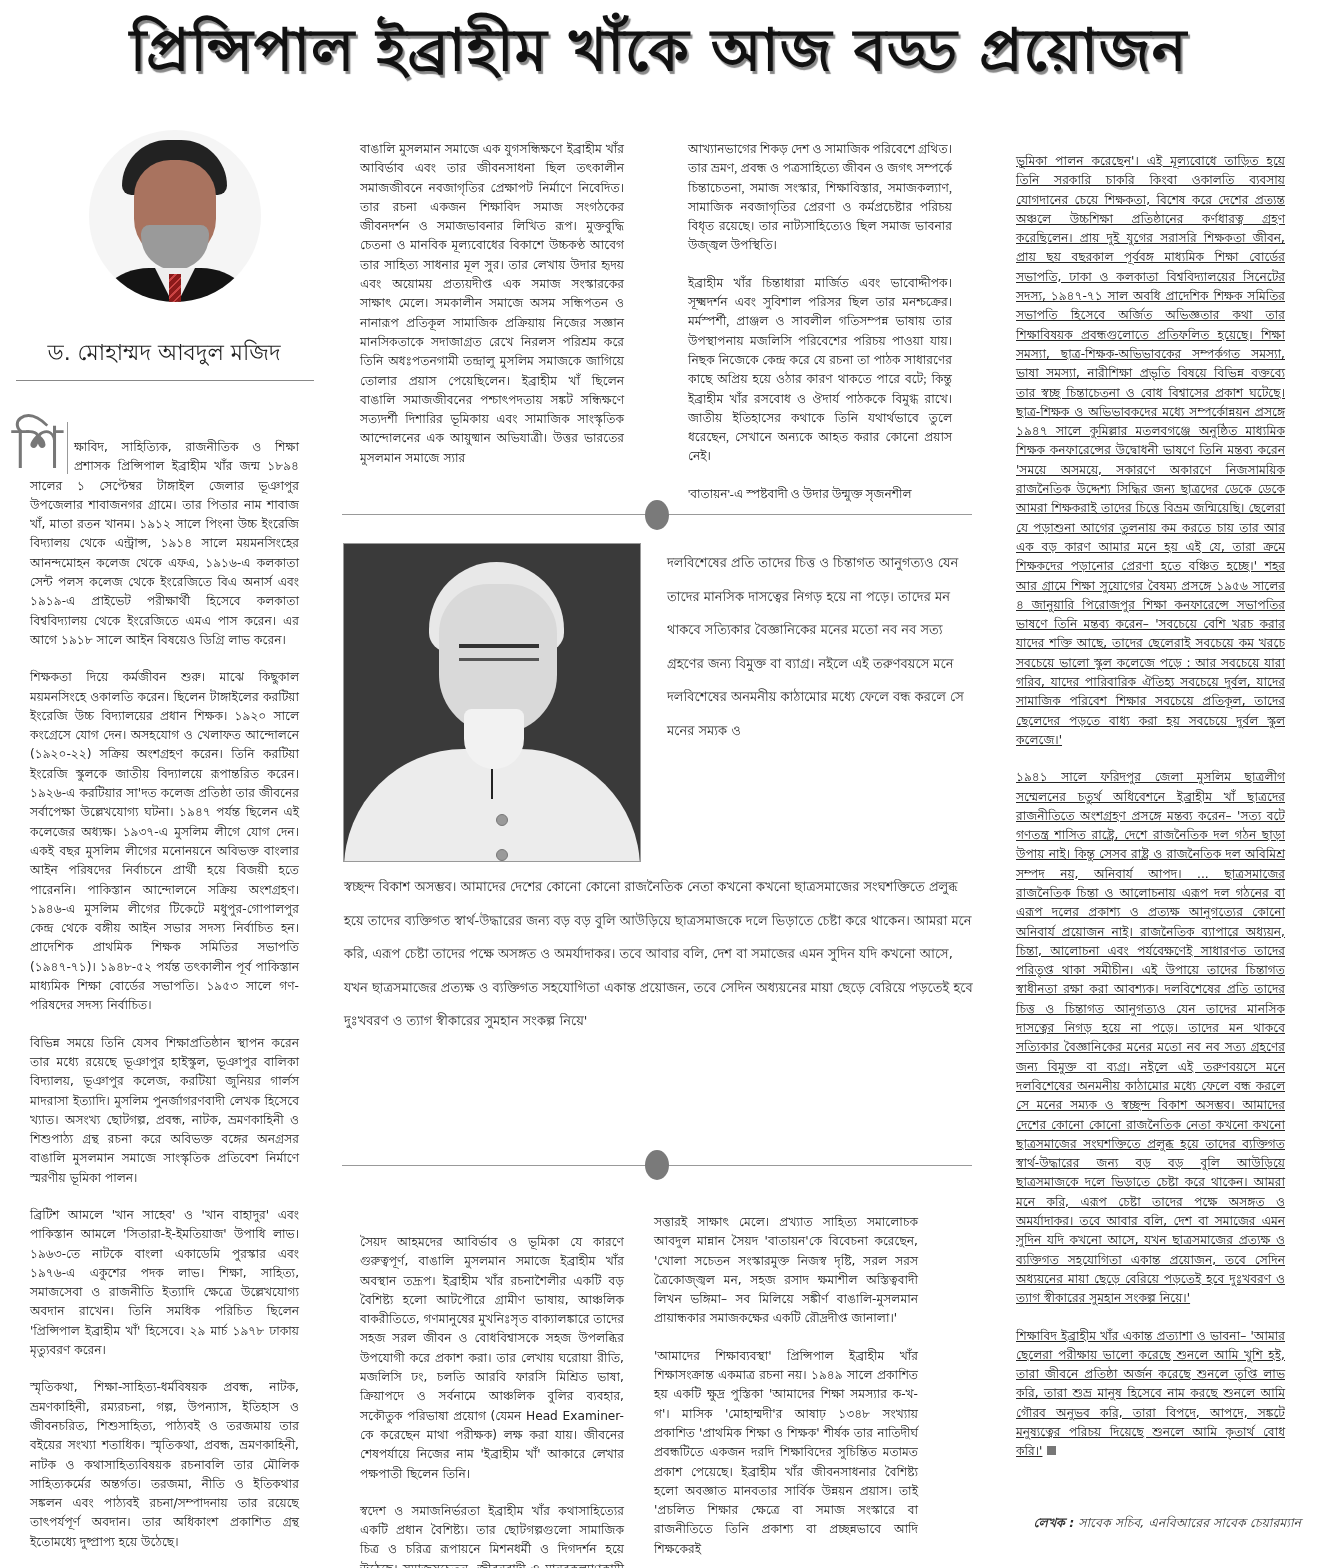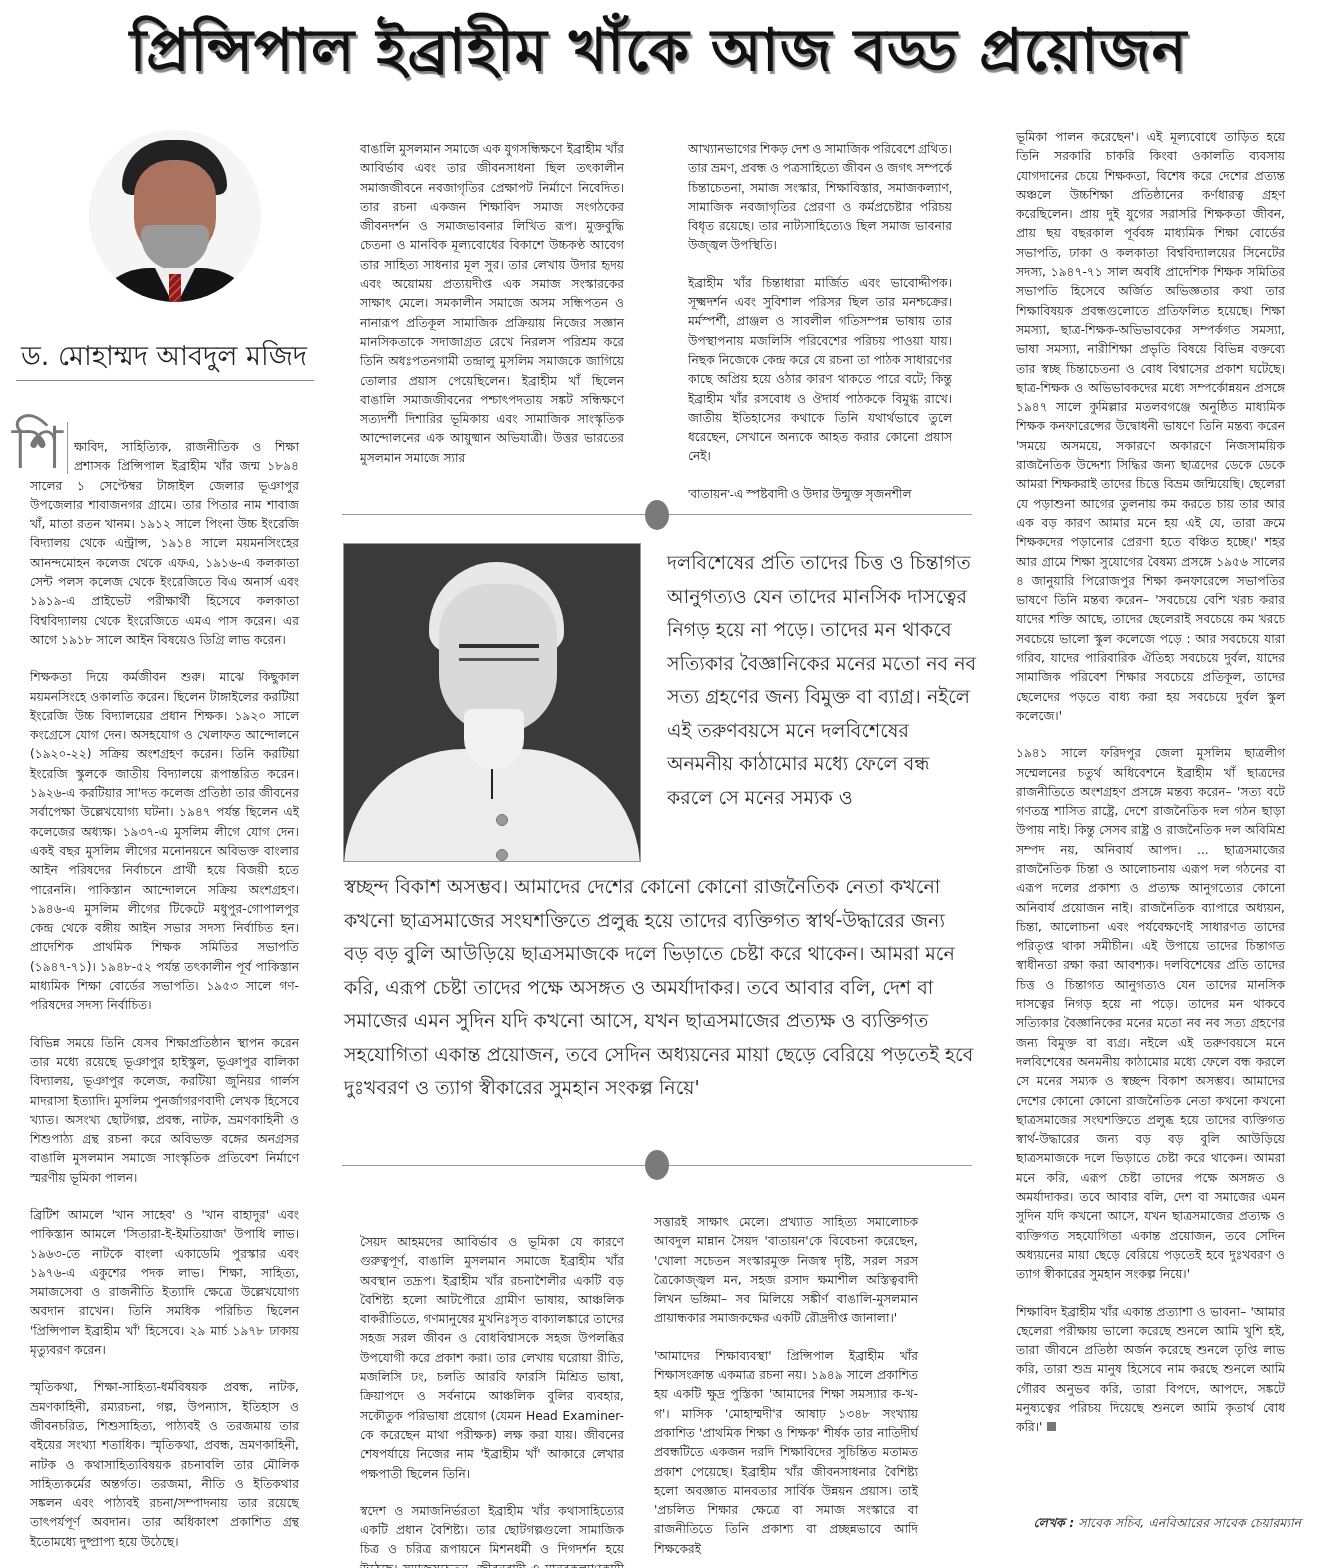--- a/index.html
+++ b/index.html
@@ -14,21 +14,21 @@
     text-shadow: 2px 3px 1px #888; letter-spacing: 1px;
   }
   .col {
     position: absolute; font-size: 12.2px; line-height: 19.3px;
     text-align: justify; color: #222;
   }
   .col p { margin: 18px; text-indent: 0; }
   #col1 { left: 12px; top: 420px; width: 305px; }
   #col2 { left: 342px; top: 122px; width: 300px; }
   #col3 { left: 670px; top: 122px; width: 300px; font-family: Liberation Serif, serif; }
-  #col4 { left: 998px; top: 110px; width: 305px; }
+  #col4 { left: 998px; top: 134px; width: 305px; text-decoration: underline; }
   #col2b { left: 342px; top: 1215px; width: 300px; }
   #col3b { left: 636px; top: 1195px; width: 300px; }
 
   .dropcap {
     float: left; font-size: 58px; line-height: 52px; font-family: "DejaVu Serif", serif;
     color: #777; margin: 2px 6px 0 0; padding-right: 4px; border-right: 1px solid #999;
   }
   .author-photo {
     position: absolute; left: 89px; top: 130px; width: 172px; height: 172px;
     border-radius: 50%; overflow: hidden;
@@ -54,21 +54,21 @@
   .author-photo .shirt {
     position: absolute; left: 66px; top: 138px; width: 40px; height: 40px;
     background: #eee; clip-path: polygon(0 0, 100% 0, 50% 100%);
   }
   .author-photo .tie {
     position: absolute; left: 80px; top: 144px; width: 12px; height: 30px;
     background: repeating-linear-gradient(135deg, #8b1a1a 0 4px, #c44 4px 6px);
   }
   .author-name {
     position: absolute; left: 14px; top: 335px; width: 300px; text-align: center;
-    font-size: 27px; font-family: "DejaVu Sans", sans-serif; color: #222;
+    font-size: 22px; font-family: "DejaVu Sans", sans-serif; color: #222;
   }
   .author-rule {
     position: absolute; left: 16px; top: 380px; width: 298px; height: 1px; background: #888;
   }
 
   .divider-line { position: absolute; height: 1px; background: #999; }
   .divider-dot {
     position: absolute; width: 24px; height: 30px; border-radius: 50%; background: #7a7a7a;
   }
 
@@ -98,21 +98,21 @@
   }
   .portrait .p-collar {
     position: absolute; left: 147px; top: 225px; width: 2px; height: 30px; background: #222;
   }
   .portrait .p-btn {
     position: absolute; left: 152px; width: 10px; height: 10px; border-radius: 50%;
     background: #999; border: 1px solid #777;
   }
 
   .pullquote {
-    position: absolute; font-size: 19px; line-height: 33.5px; color: #2a2a2a;
+    position: absolute; font-size: 13px; line-height: 33.5px; color: #2a2a2a;
     font-family: "DejaVu Sans", sans-serif;
   }
   #pq-right { left: 667px; top: 546px; width: 310px; }
   #pq-full { left: 344px; top: 870px; width: 630px; }
 
   .byline {
     position: absolute; left: 1005px; top: 1510px; width: 296px; text-align: right;
     font-size: 12.5px; line-height: 26px; font-style: italic; color: #333;
   }
   .byline b { font-weight: bold; margin-top: 40px; }

